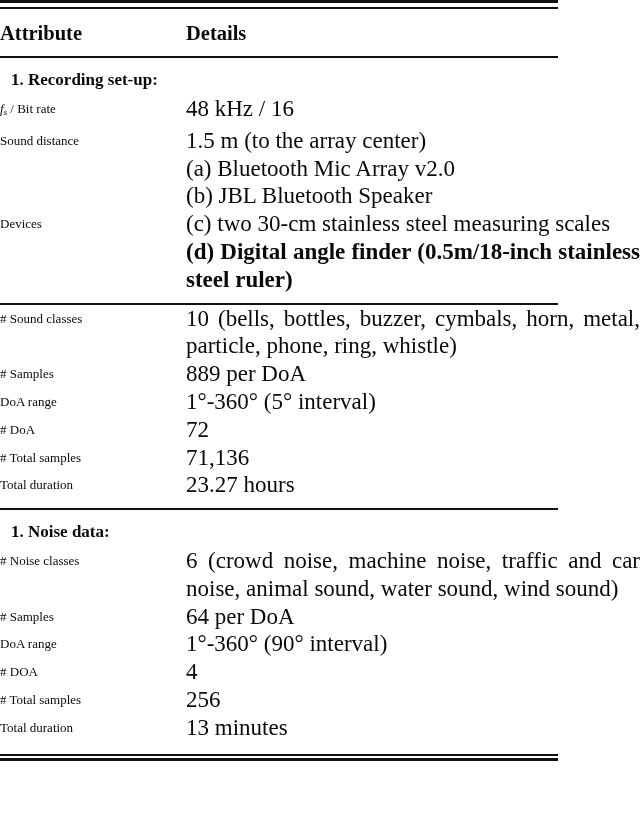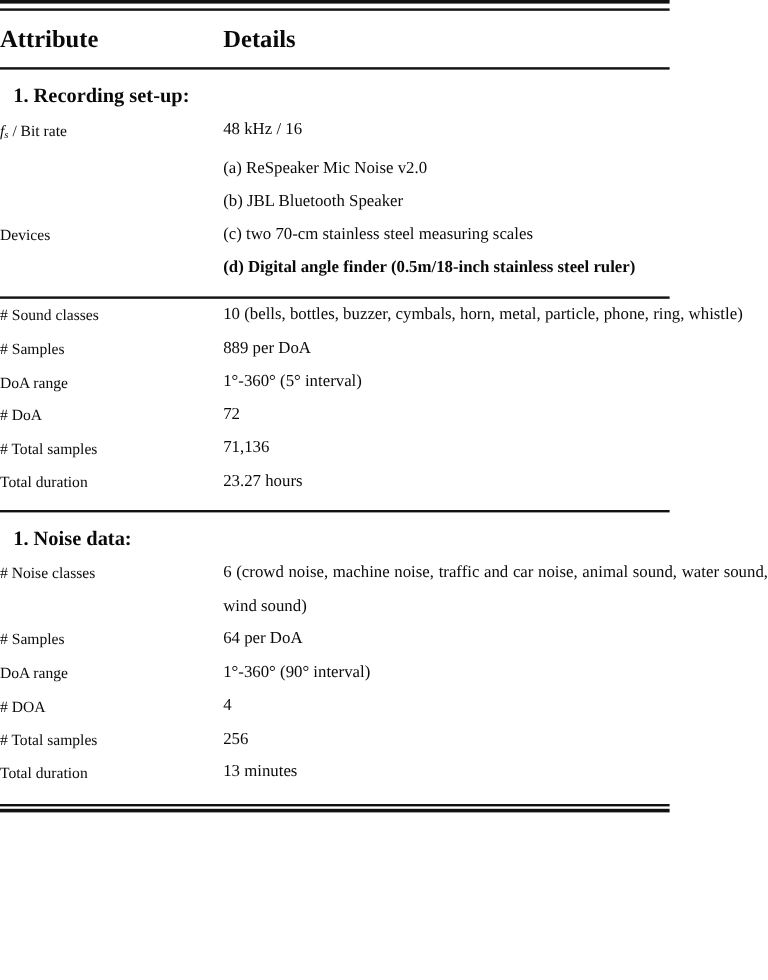--- a/index.html
+++ b/index.html
@@ -48,21 +48,21 @@
   col.c-det  { width: 454px; }
 
   .cell-attr {
     padding-left: 11px;
     font-size: 13px;
     line-height: 27.8px;
     white-space: nowrap;
   }
   .cell-det {
     padding-right: 10px;
-    font-size: 14px;
+    font-size: 23px;
     line-height: 27.8px;
   }
 
   .hdr {
     font-weight: bold;
     font-size: 20.5px;
     line-height: 30px;
   }
 
   .section-title {
@@ -132,25 +132,29 @@
     <colgroup>
         <col class="c-attr">
         <col class="c-det">
       </colgroup>
     <tbody>
         <tr>
       <td class="cell-attr"><span class="fs-italic">f<sub>s</sub></span><span> / Bit rate</span></td>
       <td class="cell-det">48 kHz / 16</td>
     </tr>
     <tr>
+      <td class="cell-attr">Sound distance</td>
+      <td class="cell-det">1.5 m (to the array center)</td>
+    </tr>
+    <tr>
       <td class="cell-attr" style="padding-top:55.6px">Devices</td>
       <td class="cell-det devices-lines">
-        <div>(a) ReSpeaker Mic Noise v2.0</div>
+        <div>(a) Bluetooth Mic Array v2.0</div>
         <div>(b) JBL Bluetooth Speaker</div>
-        <div>(c) two 70-cm stainless steel measuring scales</div>
+        <div>(c) two 30-cm stainless steel measuring scales</div>
         <div class="devices-just" style="white-space:normal">(d) Digital angle finder (0.5m/18-inch stainless steel ruler)</div>
       </td>
     </tr>
   </tbody>
     </table>
   <div class="sec-bottom-space"></div>
   <div class="rule rule-mid"></div>
 
   <table class="tbl">
     <colgroup>

